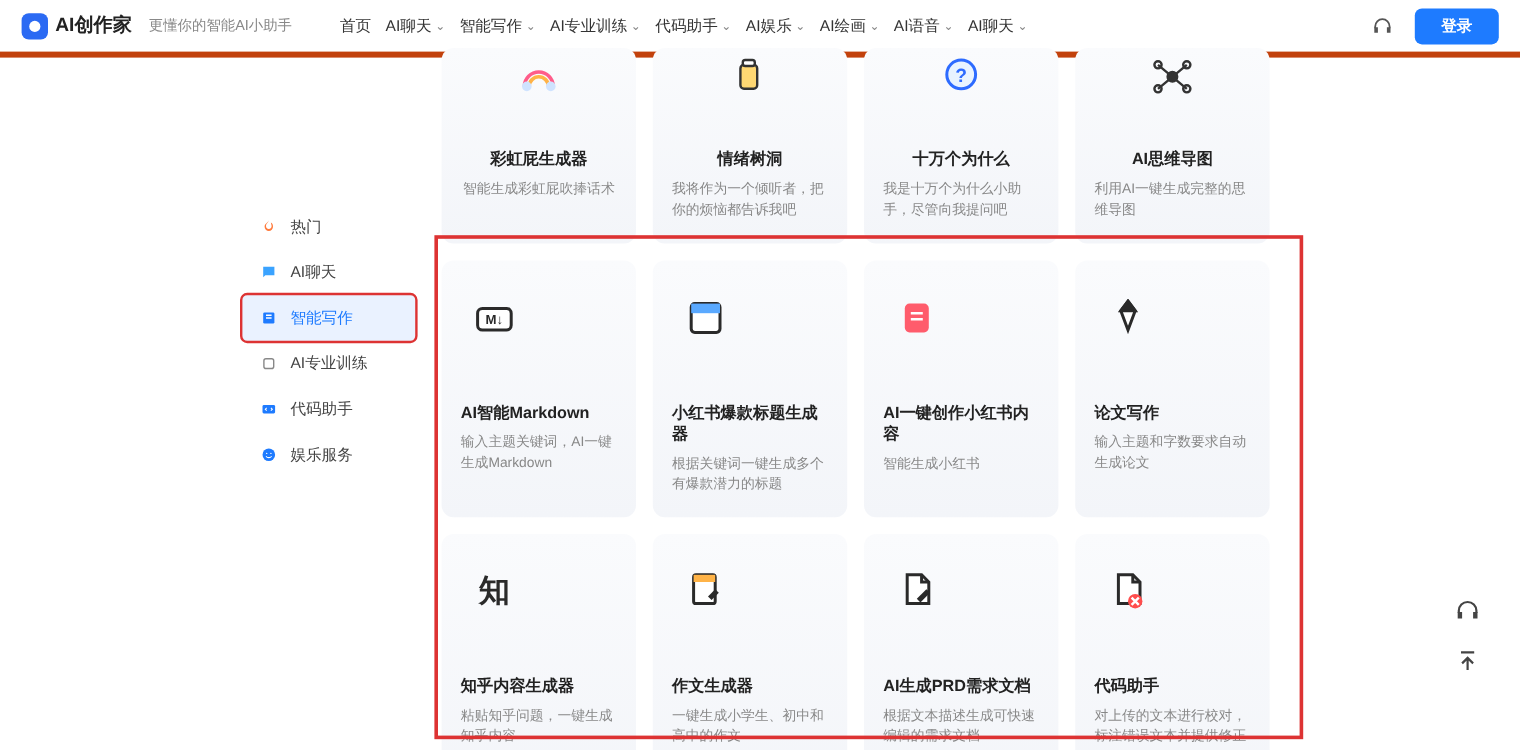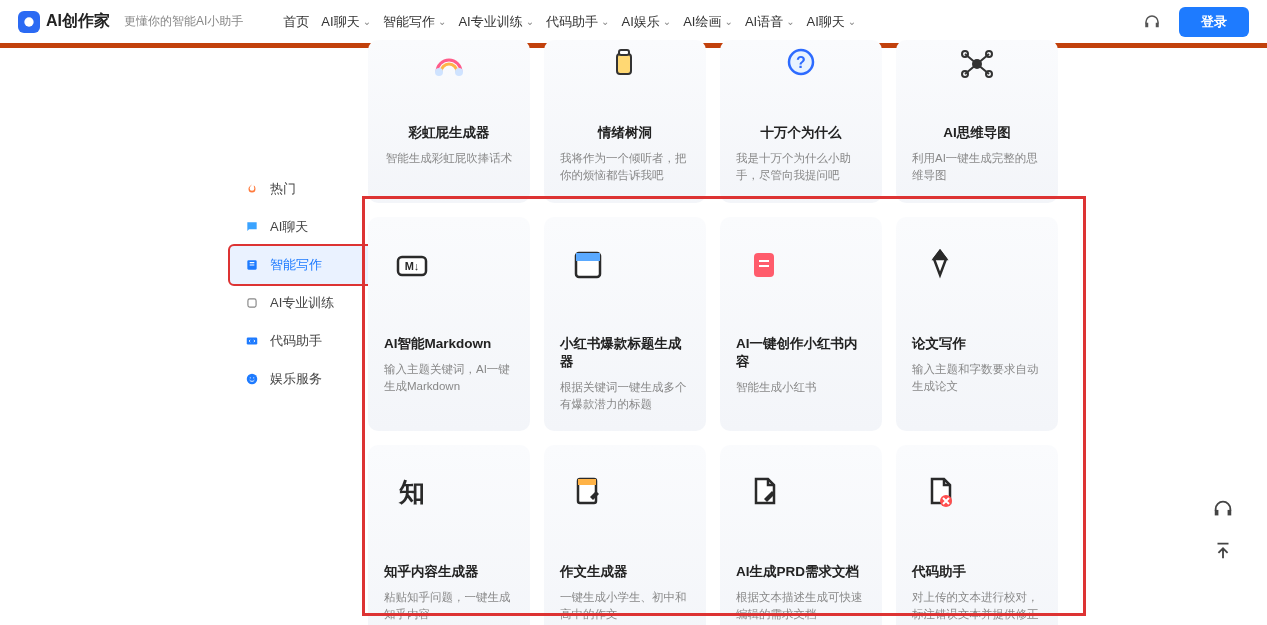--- a/index.html
+++ b/index.html
@@ -8,21 +8,21 @@
 .topbar { display: flex; align-items: center; height: 48px; padding: 0 18px; border-bottom: 5px solid #c2410c; }
 .logo { display: flex; align-items: center; gap: 6px; font-weight: 700; font-size: 16px; color: #222; }
 .logo-icon { width: 22px; height: 22px; background: #2b6af3; border-radius: 6px; display: flex; align-items: center; justify-content: center; color: #fff; font-size: 12px; }
 .slogan { margin-left: 14px; font-size: 12px; color: #888; }
 .nav { display: flex; align-items: center; gap: 12px; margin-left: 40px; flex: 1; }
 .nav-item { font-size: 13px; color: #333; cursor: pointer; display: flex; align-items: center; gap: 3px; }
 .chev { font-size: 10px; color: #888; }
 .head-right { display: flex; align-items: center; gap: 18px; }
 .headset-icon { width: 18px; height: 18px; color: #555; }
 .login-btn { background: #1e7bff; color: #fff; border: none; border-radius: 6px; padding: 6px 22px; font-size: 13px; cursor: pointer; font-weight: bold; }
-.sidebar-inner { position: absolute; left: 230px; top: 170px; width: 144px; }
+.sidebar-inner { position: absolute; left: 202px; top: 170px; width: 144px; }
 .side-item { display: flex; align-items: center; gap: 10px; padding: 10px 14px; font-size: 13px; color: #444; cursor: pointer; border-radius: 6px; }
 .side-item.active { background: #eaf2ff; color: #1e7bff; border: 2px solid #d33; margin: -2px; }
 .side-icon { width: 16px; height: 16px; display: inline-flex; align-items: center; justify-content: center; }
 
 .content { position: absolute; left: 368px; top: 40px; width: 700px; }
 .grid-row { display: flex; gap: 14px; margin-bottom: 14px; }
 .card { width: 162px; background: linear-gradient(180deg, #fafbfd, #f3f5f9); border-radius: 10px; padding: 20px 16px 18px; display: flex; flex-direction: column; align-items: flex-start; cursor: pointer; }
 .card.top { align-items: center; padding-top: 0; }
 .card-icon { width: 56px; height: 56px; display: flex; align-items: center; justify-content: center; margin-bottom: 14px; }
 .card.top .card-icon { margin-bottom: 8px; width: 48px; height: 48px; }

